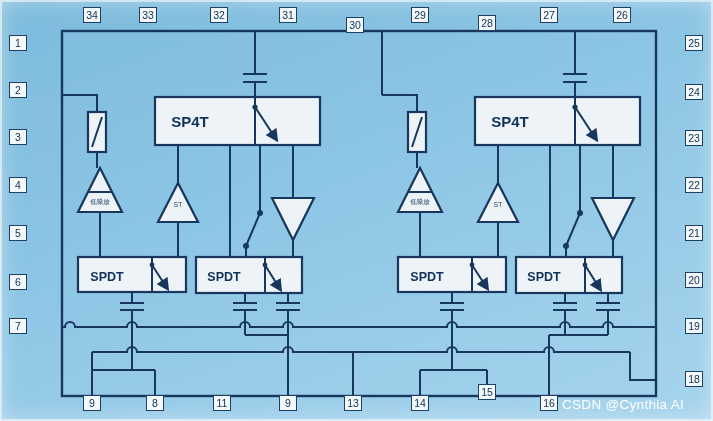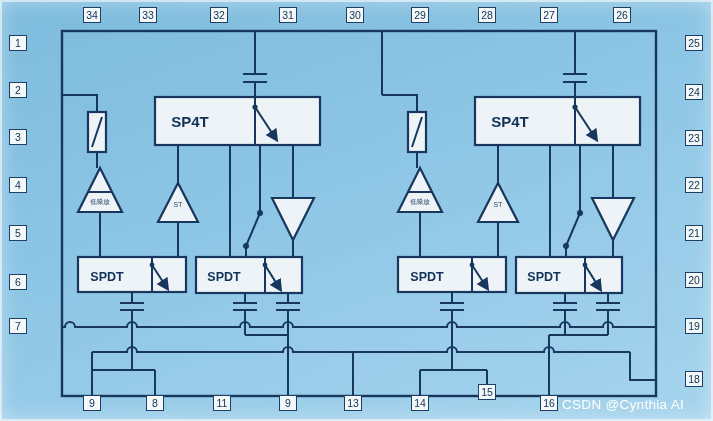--- a/index.html
+++ b/index.html
@@ -129,23 +129,23 @@
       <text x="178" y="207" font-size="6.5">ST</text>
       <text x="420" y="204" font-size="6.5">低噪放</text>
       <text x="498" y="207" font-size="6.5">ST</text>
     </g>
   </svg>
 
   <div class="pin" style="left:83px;top:7px">34</div>
   <div class="pin" style="left:139px;top:7px">33</div>
   <div class="pin" style="left:210px;top:7px">32</div>
   <div class="pin" style="left:279px;top:7px">31</div>
-  <div class="pin" style="left:346px;top:7px">30</div>
+  <div class="pin" style="left:346px;top:17px">30</div>
   <div class="pin" style="left:411px;top:7px">29</div>
-  <div class="pin" style="left:478px;top:7px">28</div>
+  <div class="pin" style="left:478px;top:15px">28</div>
   <div class="pin" style="left:540px;top:7px">27</div>
   <div class="pin" style="left:613px;top:7px">26</div>
 
   <div class="pin" style="left:9px;top:35px">1</div>
   <div class="pin" style="left:9px;top:82px">2</div>
   <div class="pin" style="left:9px;top:129px">3</div>
   <div class="pin" style="left:9px;top:177px">4</div>
   <div class="pin" style="left:9px;top:225px">5</div>
   <div class="pin" style="left:9px;top:274px">6</div>
   <div class="pin" style="left:9px;top:318px">7</div>

